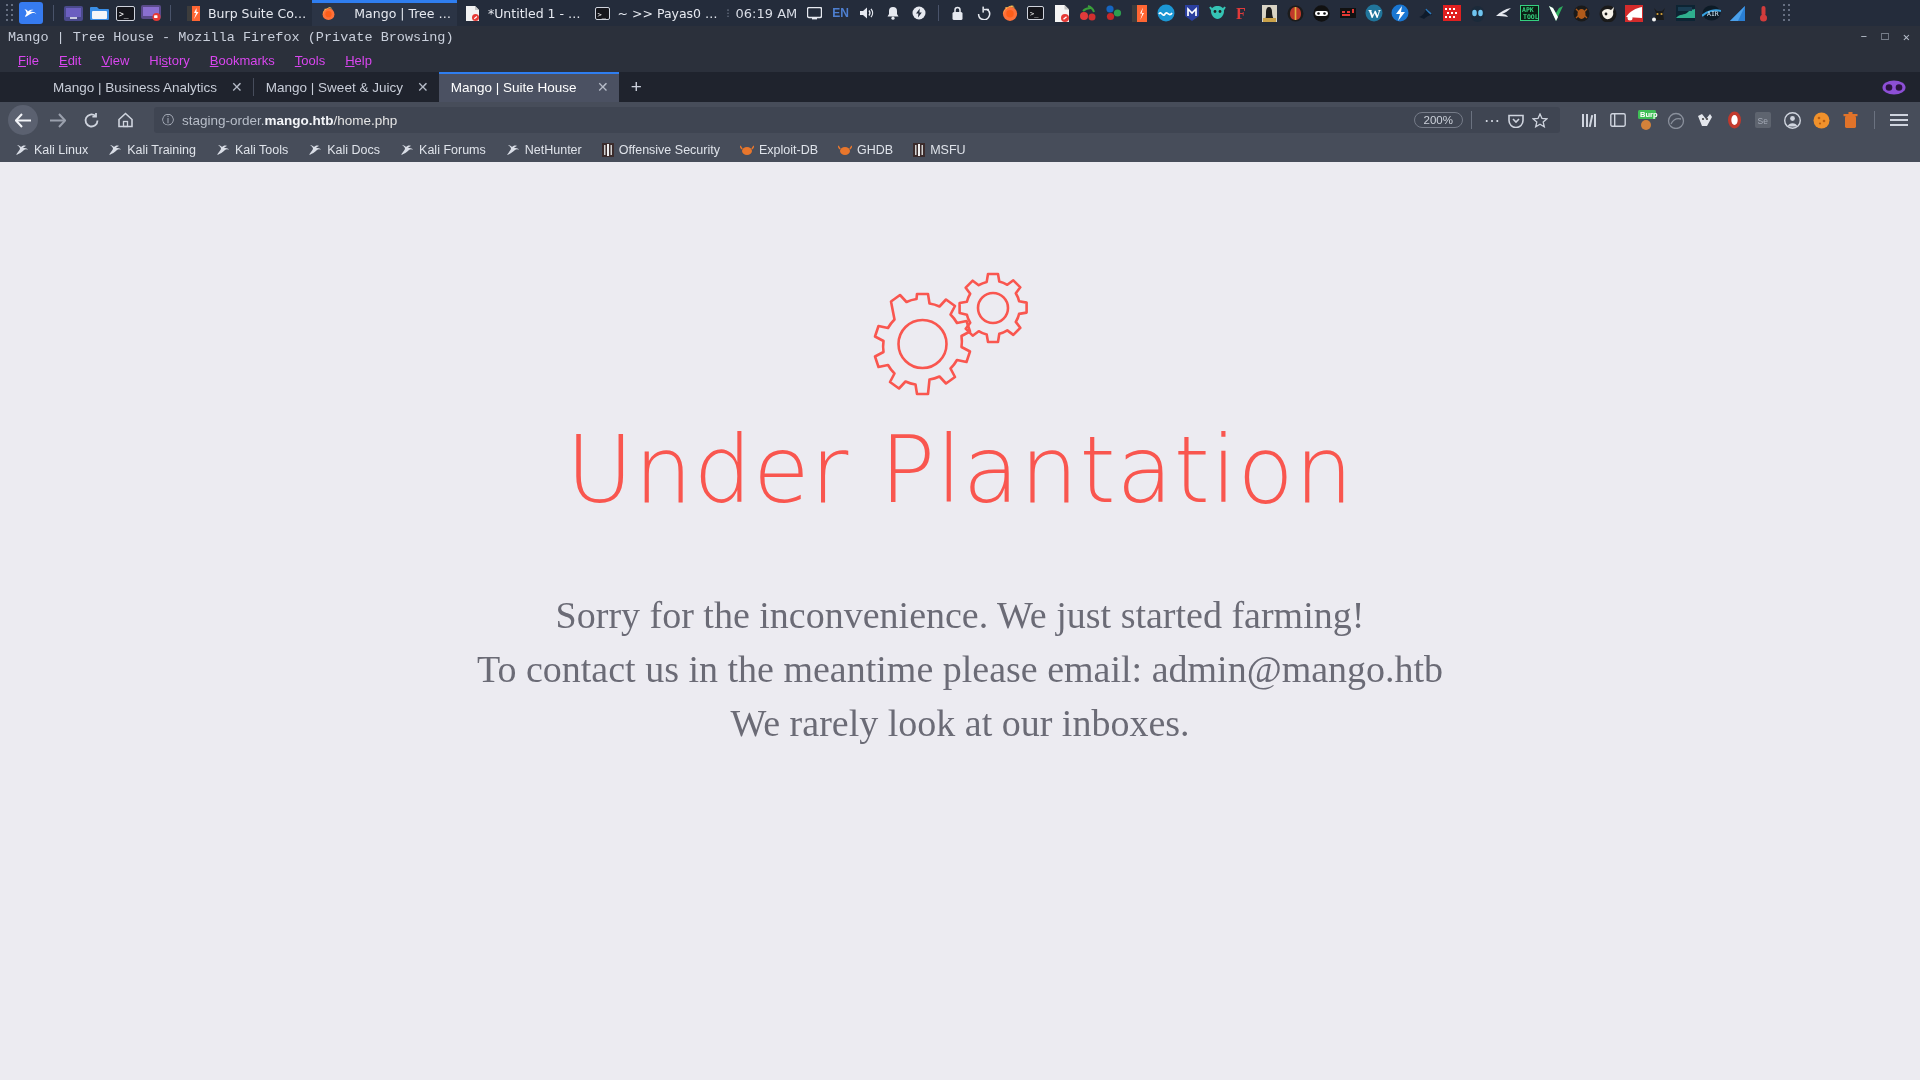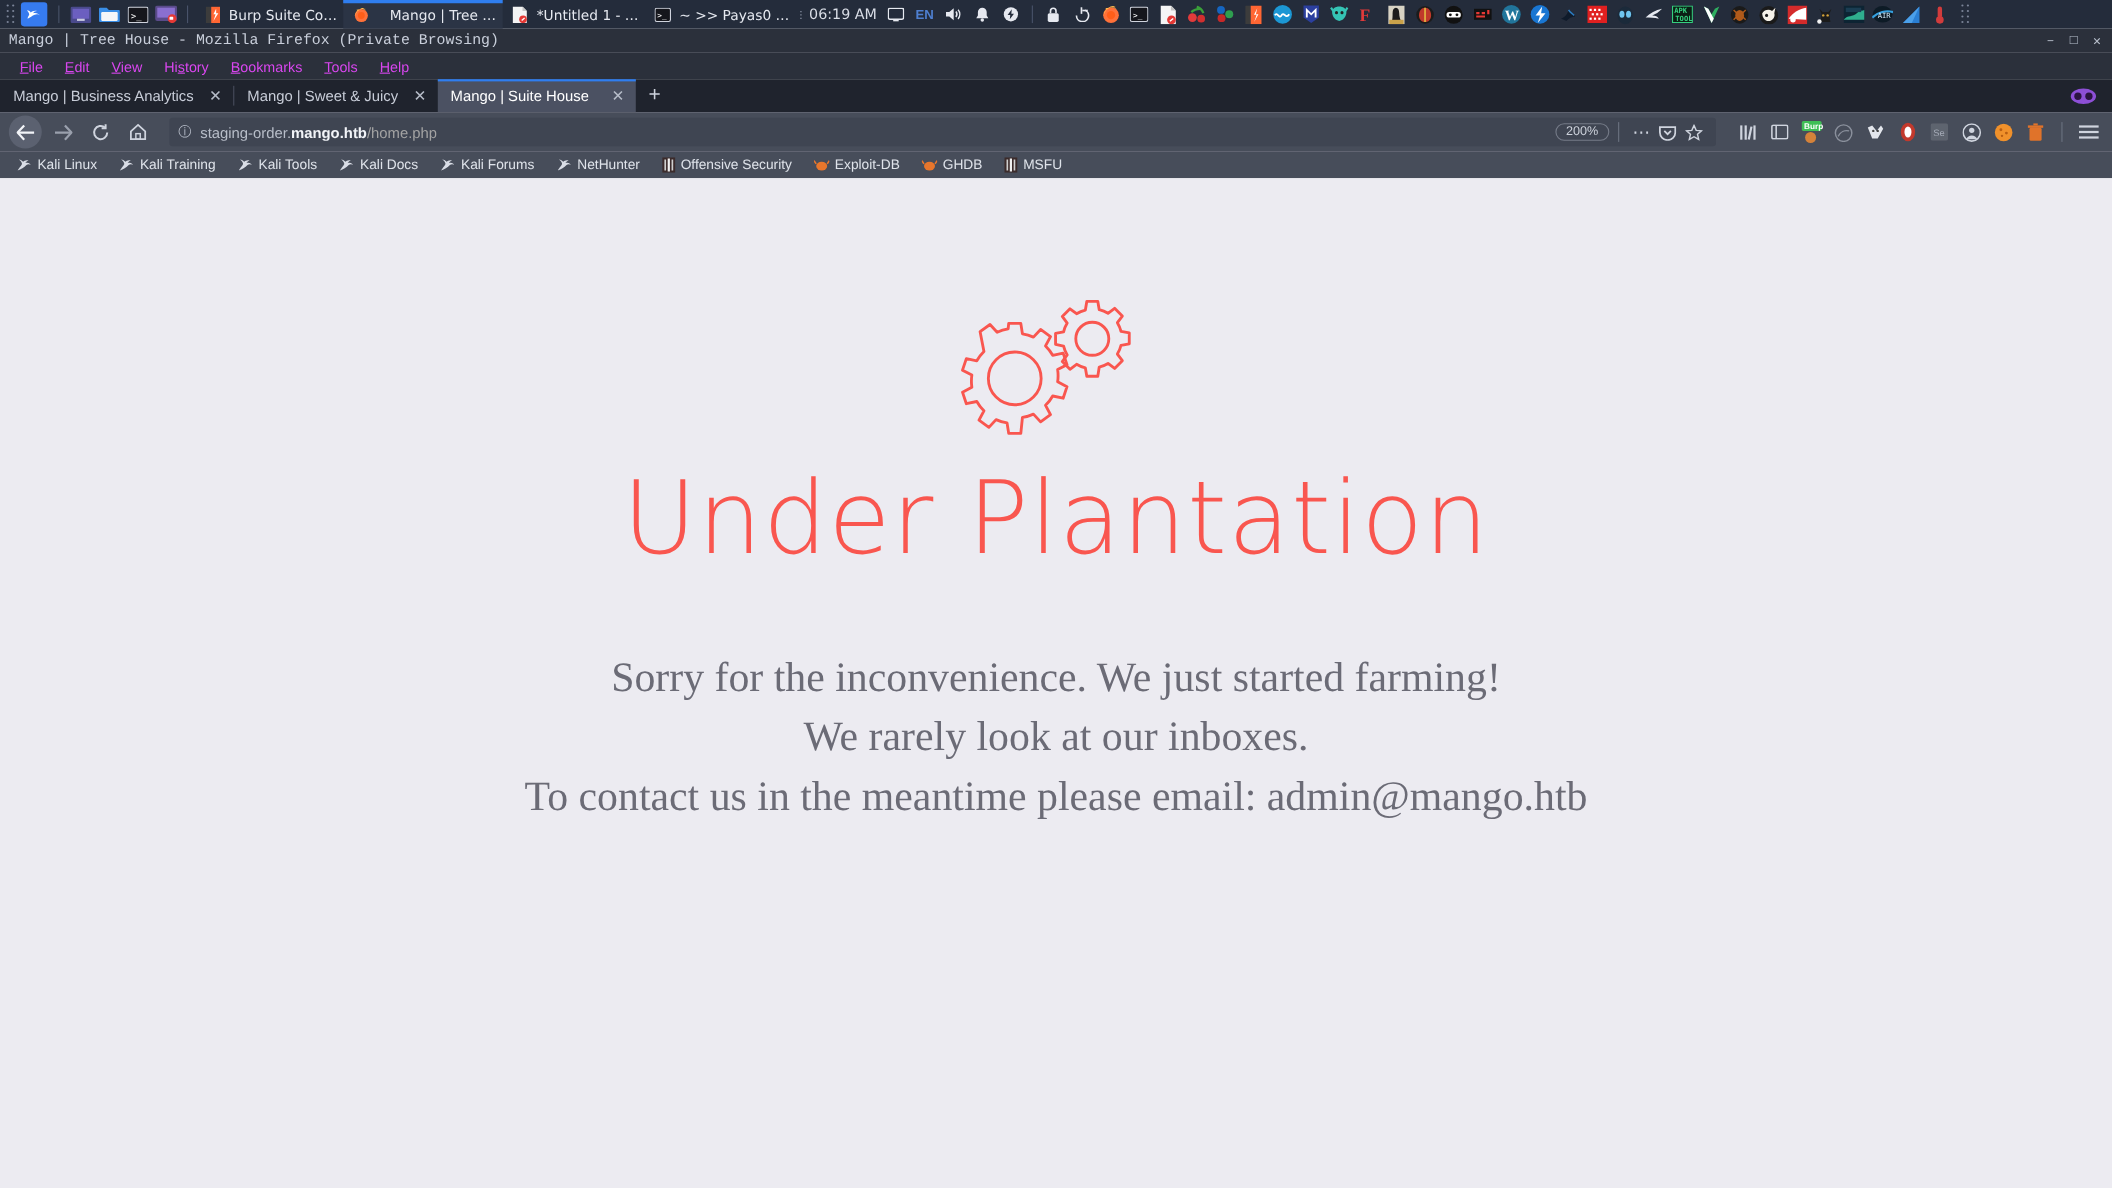--- a/index.html
+++ b/index.html
@@ -42,39 +42,39 @@
     display:flex; align-items:center; padding-left:8px; letter-spacing:0px;
   }
   #ff-title .wbtns{margin-left:auto;display:flex;gap:14px;padding-right:10px;color:#b9c0cd;font-size:12px;}
   #ff-menu{
     height:24px;background:#2b303b;color:#d946ef;display:flex;align-items:center;
     padding-left:8px; font-size:13px;
   }
   #ff-menu span{padding:0 10px; cursor:default;}
   #ff-menu u{text-decoration:underline;}
 
-  #tabstrip{height:30px;background:#1f232d;display:flex;align-items:flex-end;}
+  #tabstrip{height:30px;background:#1f232d;display:flex;align-items:flex-end;padding-left:41px;}
   .tab{height:30px;display:flex;align-items:center;padding:0 10px 0 12px;
        font-size:13.5px;color:#c8cdd8;min-width:180px;position:relative;}
   .tab .ttl{white-space:nowrap;overflow:hidden;text-overflow:ellipsis;max-width:210px;}
   .tab .x{margin-left:auto;padding-left:14px;color:#b6bcc8;font-size:14px;}
   .tab.sel{background:#4b5162;color:#ffffff;}
   .tab.sel:before{content:"";position:absolute;left:0;right:0;top:0;height:2px;background:#2f7ef0;}
   .tabdiv{width:1px;height:18px;background:#474d5c;align-self:center;}
   .newtab{color:#ccd1dc;font-size:19px;padding:0 12px;line-height:30px;}
 
   #navbar{height:36px;background:#474d5a;display:flex;align-items:center;padding:0 8px;}
   .navbtn{width:30px;height:30px;border-radius:50%;display:flex;align-items:center;justify-content:center;margin-right:4px;}
   .navbtn.back{background:#5b6170;}
   #urlbar{flex:1;height:26px;background:#3f4552;border-radius:3px;margin:0 10px;
           display:flex;align-items:center;padding:0 8px;position:relative;min-width:0;}
   #urlbar .info{color:#b9bfcb;font-size:12px;margin-right:8px;}
   #urltext{font-size:13.5px;color:#b8bec9;white-space:nowrap;overflow:hidden;}
   #urltext b{color:#f2f4f8;font-weight:bold;}
-  #urltext .path{color:#a3a3a3;}
+  #urltext .path{color:#e5e5e5;}
   .zoom-pill{border:1px solid #757b88;border-radius:11px;padding:1px 9px;font-size:11.5px;color:#ccd1da;margin-left:auto;}
   .ubsep{width:1px;height:18px;background:#6b7280;margin:0 8px;}
   .ubicon{width:24px;height:24px;display:flex;align-items:center;justify-content:center;color:#cfd4de;}
   .toolbar-right{display:flex;align-items:center;gap:3px;padding-left:6px;}
   .ext{width:26px;height:26px;display:flex;align-items:center;justify-content:center;position:relative;}
 
   #bookmarks{height:24px;background:#474d5a;display:flex;align-items:center;padding-left:8px;gap:6px;}
   .bm{display:flex;align-items:center;font-size:12.5px;color:#dfe3ea;padding:0 7px;height:24px;white-space:nowrap;}
   .bm .bmi{margin-right:5px;display:flex;align-items:center;}
 
@@ -740,18 +740,18 @@
           <path d="M133 2 l10 0 1.3 7.5 a27 27 0 0 1 8 3.3 l6-4.5 7 7 -4.5 6 a27 27 0 0 1 3.3 8 l7.5 1.3 0 10 -7.5 1.3 a27 27 0 0 1 -3.3 8 l4.5 6 -7 7 -6-4.5 a27 27 0 0 1 -8 3.3 L143 70 l-10 0 -1.3-7.5 a27 27 0 0 1 -8-3.3 l-6 4.5 -7-7 4.5-6 a27 27 0 0 1 -3.3-8 L104.6 41 l0-10 7.3-1.3 a27 27 0 0 1 3.3-8 l-4.5-6 7-7 6 4.5 a27 27 0 0 1 8-3.3 Z"></path>
           <circle cx="138" cy="36" r="15"></circle>
         </g>
       </svg>
     </div>
 
     <h1 id="headline">Under Plantation</h1>
 
     <div id="body-text">
       <div>Sorry for the inconvenience. We just started farming!</div>
+      <div>To contact us in the meantime please email: admin@mango.htb</div>
       <div>We rarely look at our inboxes.</div>
-      <div>To contact us in the meantime please email: admin@mango.htb</div>
     </div>
 
   </div>
 </div>
 
 </body></html>

